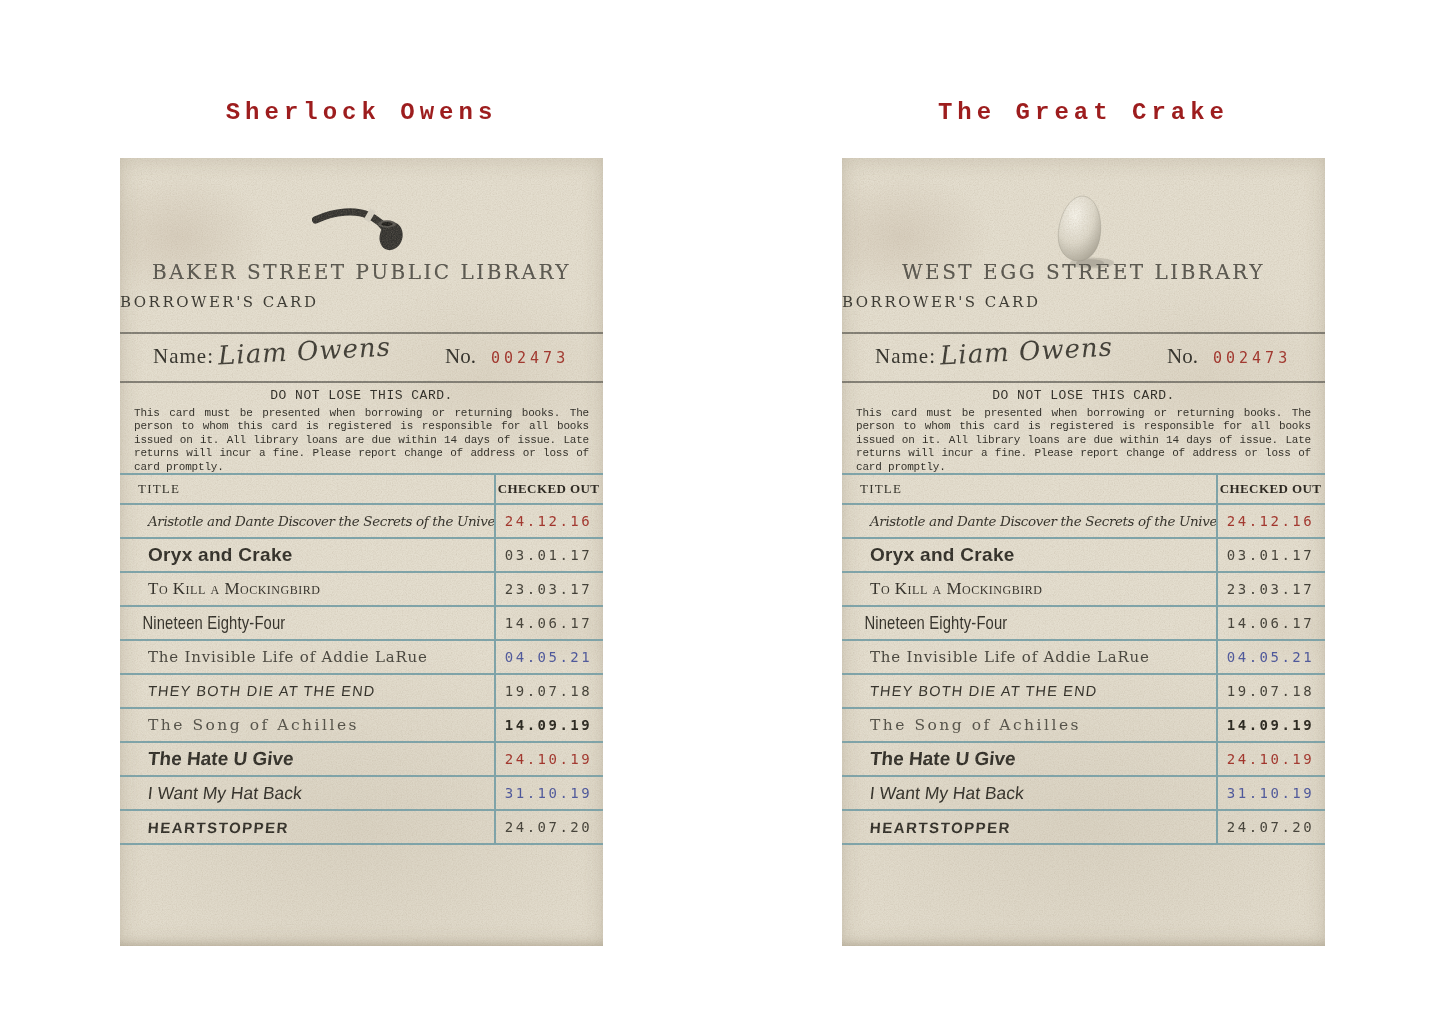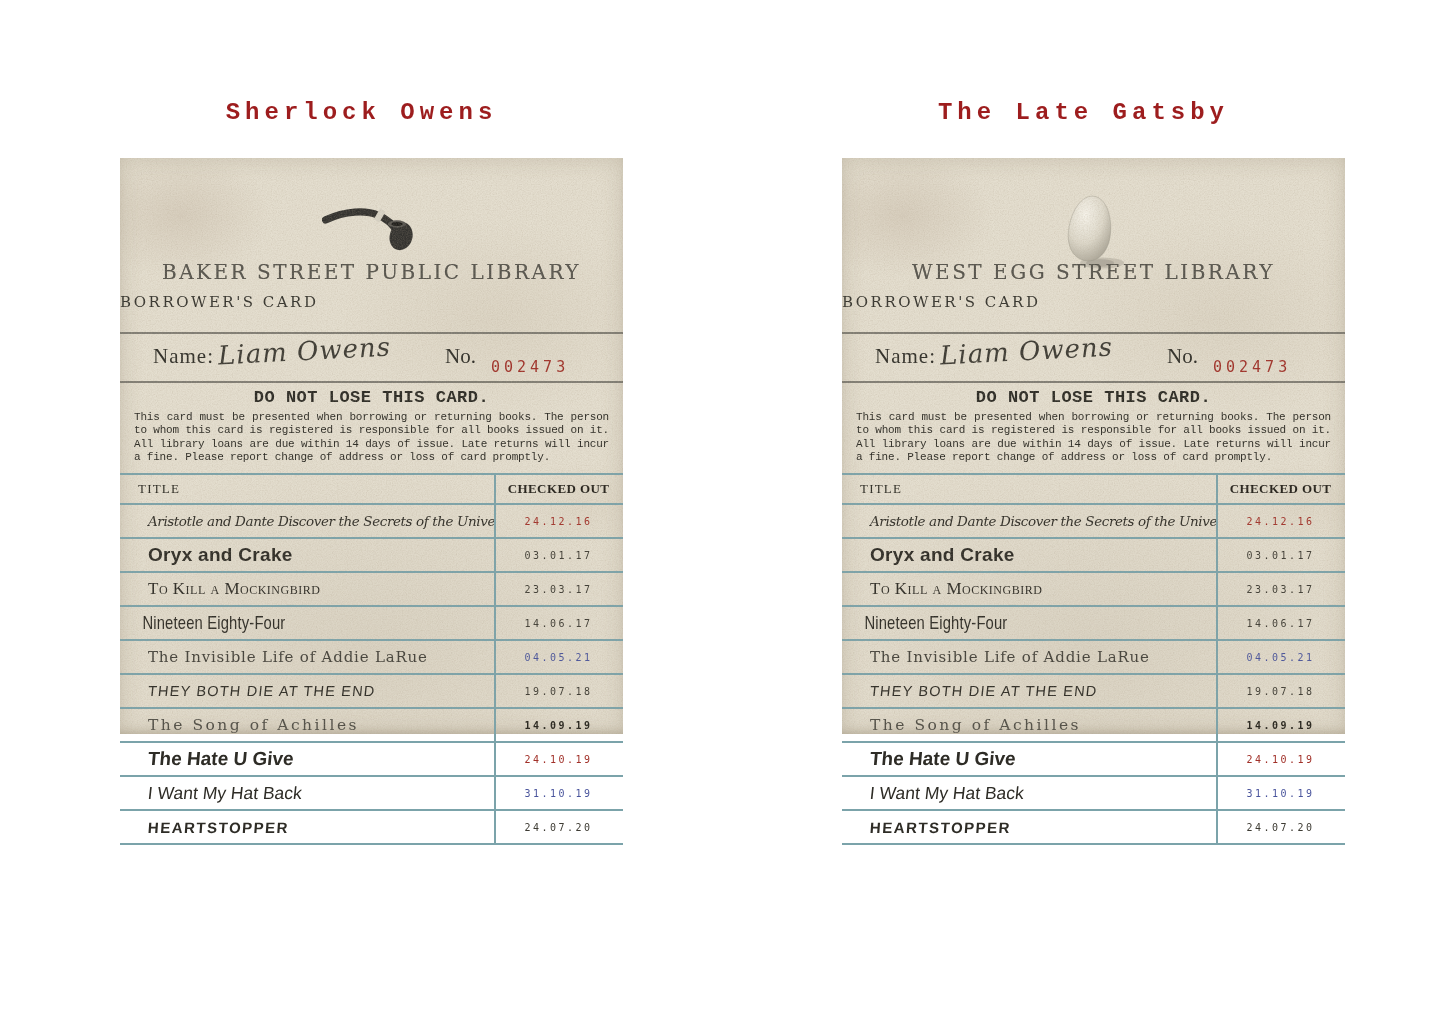--- a/index.html
+++ b/index.html
@@ -11,29 +11,28 @@
   .panel-0{left:120px}
   .panel-1{left:842px}
 
   .page-title{
     position:absolute;top:99px;left:0;width:100%;text-align:center;
     font-family:"Liberation Mono",monospace;font-weight:700;
     font-size:24px;letter-spacing:5px;color:#9d1d1e;white-space:nowrap;
   }
 
   .card{
-    position:absolute;top:158px;left:0;width:483px;height:576px;
+    position:absolute;top:158px;left:0;width:483px;height:788px;
     background-color:#e4decf;
     background-image:
       radial-gradient(ellipse 130px 90px at 12% 10%, rgba(146,120,96,.16), transparent 70%),
       radial-gradient(ellipse 220px 140px at 75% 28%, rgba(150,130,100,.10), transparent 72%),
       radial-gradient(ellipse 420px 260px at 50% 85%, rgba(125,110,85,.10), transparent 75%),
       radial-gradient(ellipse 90px 60px at 92% 60%, rgba(150,125,95,.08), transparent 70%);
     box-shadow: inset 0 0 22px rgba(110,95,70,.22), inset 0 -7px 10px -6px rgba(110,95,70,.32);
-    padding-left: 20px;
   }
   .grain{position:absolute;left:0;top:0;width:100%;height:100%;opacity:.5;pointer-events:none;z-index:6}
 
   .icon-wrap{position:absolute;left:0;width:100%;display:flex;justify-content:center}
   .icon-pipe{top:46px}
   .icon-egg{top:34px}
 
   .library-name{
     position:absolute;top:102px;left:0;width:100%;text-align:center;
     font-family:"DejaVu Serif",serif;font-size:20px;letter-spacing:2.5px;
@@ -50,47 +49,47 @@
 
   .name-row{position:absolute;top:176px;left:0;right:0;height:47px}
   .name-label{position:absolute;left:33px;top:10px;font-size:21px;letter-spacing:1px;color:#2f2e28}
   .name-value{
     position:absolute;left:98px;top:2px;
     font-family:"DejaVu Serif",serif;font-style:italic;font-size:26px;
     color:#3c3a33;transform:rotate(-3deg);letter-spacing:1px;white-space:nowrap;
   }
   .no-label{position:absolute;left:325px;top:10px;font-size:21px;color:#2f2e28}
   .no-value{
-    position:absolute;left:371px;top:24px;
+    position:absolute;left:371px;top:15px;
     font-family:"DejaVu Sans Mono",monospace;font-size:15px;letter-spacing:4px;color:#a03028;
   }
 
   .warning{position:absolute;top:230px;left:0;right:0;font-family:"Liberation Mono",monospace;color:#2b2a24}
-  .warning-title{text-align:center;font-weight:700;font-size:17px;letter-spacing:.5px;margin:0 0 4px 0}
+  .warning-title{text-align:center;font-weight:400;font-size:13px;letter-spacing:.5px;margin:0 0 4px 0}
   .warning-body{padding:0 14px;font-size:11px;line-height:13.4px;text-align:justify;letter-spacing:-.2px}
 
   .table{position:absolute;top:315px;left:0;right:0;height:370px;border-top:2px solid #7ba3aa}
   .thead{height:30px;box-sizing:border-box;border-bottom:2px solid #7ba3aa;display:flex}
   .th-title{
     width:374px;box-sizing:border-box;display:flex;align-items:center;padding-left:18px;
     font-size:13px;letter-spacing:1.2px;color:#2a2922;font-family:Liberation Serif, serif;
   }
   .th-date{
     flex:1;display:flex;align-items:center;justify-content:center;
     font-size:13px;font-weight:700;letter-spacing:.4px;color:#221f19;
   }
   .tbody{position:relative}
   .trow{height:34px;box-sizing:border-box;border-bottom:2px solid #7ba3aa;display:flex}
   .cell-title{
     width:374px;box-sizing:border-box;display:flex;align-items:center;padding-left:28px;
     color:#2e2c26;white-space:nowrap;overflow:hidden;
   }
   .cell-date{
     flex:1;display:flex;align-items:center;justify-content:center;
-    font-family:"DejaVu Sans Mono",monospace;font-size:10px;letter-spacing:2.5px;white-space:nowrap;text-align:center;
+    font-family:"DejaVu Sans Mono",monospace;font-size:14px;letter-spacing:2.5px;white-space:nowrap;text-align:center;
   }
   .vline{position:absolute;left:374px;top:0;bottom:0;width:2px;background:#7ba3aa;z-index:2}
 
   
   .f-cursive-flow{font-family:"DejaVu Serif",serif;font-style:italic;font-size:13.5px;letter-spacing:-.4px}
   .f-marker-print{font-family:"Liberation Sans",sans-serif;font-size:19px;font-weight:700;letter-spacing:.3px}
   .f-smallcaps{font-family:"Liberation Serif",serif;font-variant:small-caps;font-weight:400;font-size:17px;letter-spacing:.5px}
   .f-condensed{font-family:"Liberation Sans",sans-serif;font-size:18.5px;transform:scaleX(.8);transform-origin:left center;letter-spacing:.2px}
   .f-cursive-thin{font-family:"DejaVu Serif",serif;font-size:15px;letter-spacing:.8px;color:#43413a}
   .f-caps-hand{font-family:"Liberation Sans",sans-serif;font-size:14.5px;letter-spacing:1.2px;transform:skewX(-6deg);transform-origin:left center}
@@ -204,21 +203,21 @@
       <div class="vline"></div>
     </div>
 
     <svg class="grain">
         <rect width="100%" height="100%" filter="url(#paperGrain)"></rect>
       </svg>
   </div>
 </div>
 
 <div class="panel panel-1">
-  <div class="page-title">The Late Gatsby</div>
+  <div class="page-title">The Great Crake</div>
 
   <div class="card">
 
     <div class="icon-wrap icon-egg">
       <svg width="96" height="80" viewBox="0 0 96 80">
         <ellipse cx="56" cy="71" rx="22" ry="5.5" fill="#7e7a6e" opacity=".28"></ellipse>
         <ellipse cx="54" cy="71" rx="14" ry="3.8" fill="#6d695e" opacity=".25"></ellipse>
         <path d="M44 4 C 56 4 65 21 65 41 C 65 58 56 69 44 69 C 32 69 23 58 23 41 C 23 21 32 4 44 4 Z" fill="url(#eggGrad)" stroke="#8a8578" stroke-width=".7" stroke-opacity=".45" transform="rotate(7 44 36)"></path>
       </svg>
     </div>

